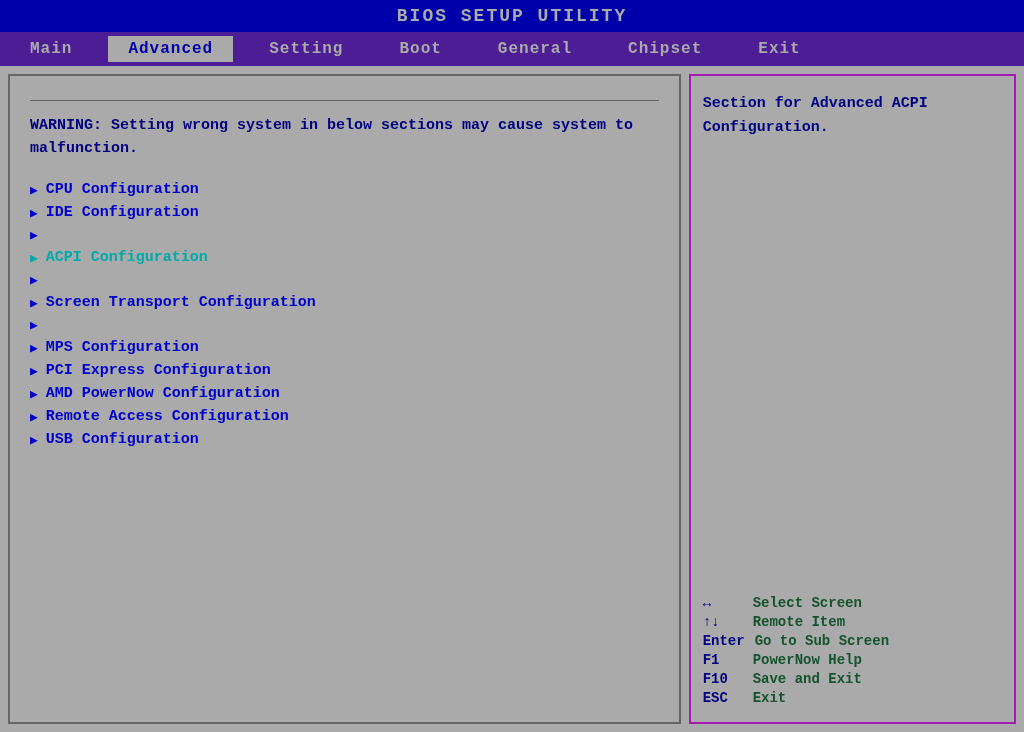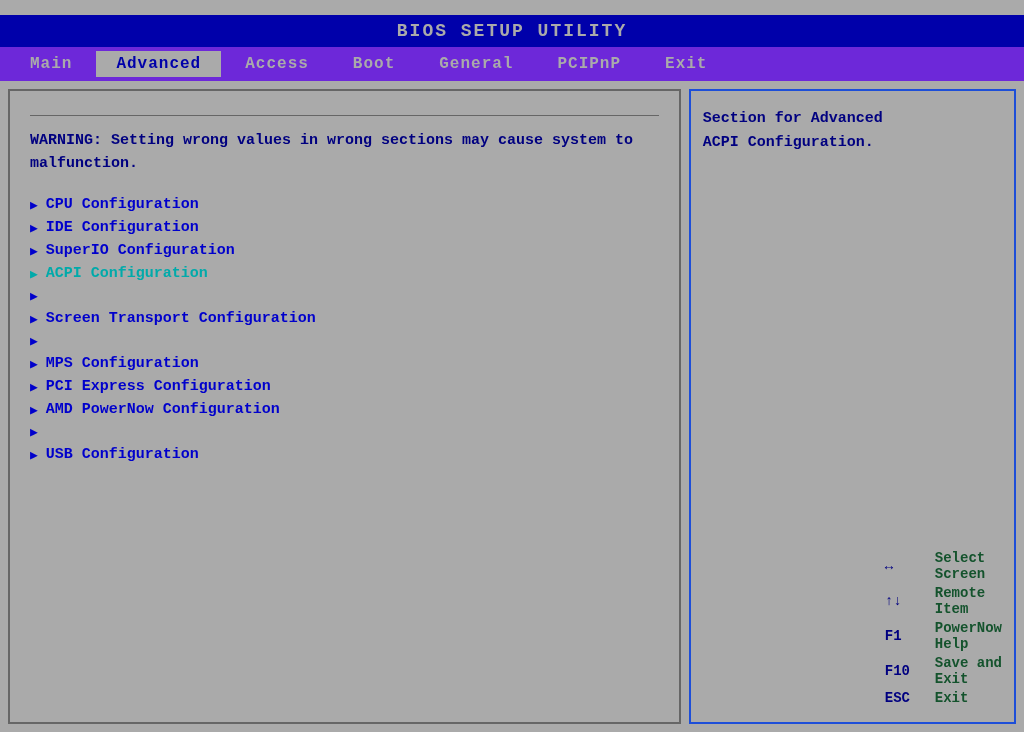--- a/index.html
+++ b/index.html
@@ -25,29 +25,28 @@
     }
 
     #title-bar {
       background: #0000aa;
       color: #aaaaaa;
       text-align: center;
       font-size: 18px;
       font-weight: bold;
       padding: 6px 0;
       letter-spacing: 2px;
-      margin-top: 15px;
     }
 
     #menu-bar {
-      background: #6d28d9;
+      background: #4c1d95;
       display: flex;
       flex-direction: row;
       padding: 4px 10px;
-      gap: 4px;
+      gap: 16px;
     }
 
     .menu-item {
       color: #aaaaaa;
       font-size: 16px;
       font-weight: bold;
       padding: 4px 20px;
       cursor: pointer;
       letter-spacing: 1px;
     }
@@ -69,24 +68,24 @@
       background: #aaaaaa;
       border: 2px solid #666;
       padding: 16px 20px;
       display: flex;
       flex-direction: column;
     }
 
     #right-panel {
       flex: 1;
       background: #aaaaaa;
-      border: 2px solid #1d4ed8;
+      border: 2px solid #a21caf;
       padding: 16px 12px;
       display: flex;
-      flex-direction: row;
+      flex-direction: column;
     }
 
     .section-title {
       color: #000080;
       font-size: 17px;
       font-weight: bold;
       margin-bottom: 8px;
     }
 
     .divider {
@@ -170,45 +169,44 @@
 <body>
 
 <div id="bios-container">
   <div id="title-bar">
     <span>BIOS SETUP UTILITY</span>
   </div>
 
   <div id="menu-bar">
   <div class="menu-item">Main</div>
       <div class="menu-item active">Advanced</div>
-      <div class="menu-item">Access</div>
+      <div class="menu-item">Setting</div>
       <div class="menu-item">Boot</div>
       <div class="menu-item">General</div>
-      <div class="menu-item">PCIPnP</div>
+      <div class="menu-item">Chipset</div>
       <div class="menu-item">Exit</div>
     </div>
 
   <div id="content-area">
     <div id="left-panel">
       <div class="section-title"></div>
       <hr class="divider">
-      <div class="warning-text">WARNING: Setting wrong values in wrong sections
+      <div class="warning-text">WARNING: Setting wrong system in below sections
         may cause system to malfunction.</div>
       <div class="menu-list">
       <div class="config-item">
             <span class="arrow">▶</span>
             <span>CPU Configuration</span>
           </div>
           <div class="config-item">
             <span class="arrow">▶</span>
             <span>IDE Configuration</span>
           </div>
           <div class="config-item">
             <span class="arrow">▶</span>
-            <span>SuperIO Configuration</span>
           </div>
           <div class="config-item selected">
             <span class="arrow">▶</span>
             <span>ACPI Configuration</span>
           </div>
           <div class="config-item">
             <span class="arrow">▶</span>
           </div>
           <div class="config-item">
             <span class="arrow">▶</span>
@@ -224,20 +222,21 @@
           <div class="config-item">
             <span class="arrow">▶</span>
             <span>PCI Express Configuration</span>
           </div>
           <div class="config-item">
             <span class="arrow">▶</span>
             <span>AMD PowerNow Configuration</span>
           </div>
           <div class="config-item">
             <span class="arrow">▶</span>
+            <span>Remote Access Configuration</span>
           </div>
           <div class="config-item">
             <span class="arrow">▶</span>
             <span>USB Configuration</span>
           </div>
         </div>
     </div>
 
     <div id="right-panel">
       <div class="help-text">Section for Advanced
@@ -245,20 +244,24 @@
       <div class="key-help">
       <div class="key-row">
             <span class="key-label">↔</span>
             <span class="key-desc">Select Screen</span>
           </div>
           <div class="key-row">
             <span class="key-label">↑↓</span>
             <span class="key-desc">Remote Item</span>
           </div>
           <div class="key-row">
+            <span class="key-label">Enter</span>
+            <span class="key-desc">Go to Sub Screen</span>
+          </div>
+          <div class="key-row">
             <span class="key-label">F1</span>
             <span class="key-desc">PowerNow Help</span>
           </div>
           <div class="key-row">
             <span class="key-label">F10</span>
             <span class="key-desc">Save and Exit</span>
           </div>
           <div class="key-row">
             <span class="key-label">ESC</span>
             <span class="key-desc">Exit</span>

